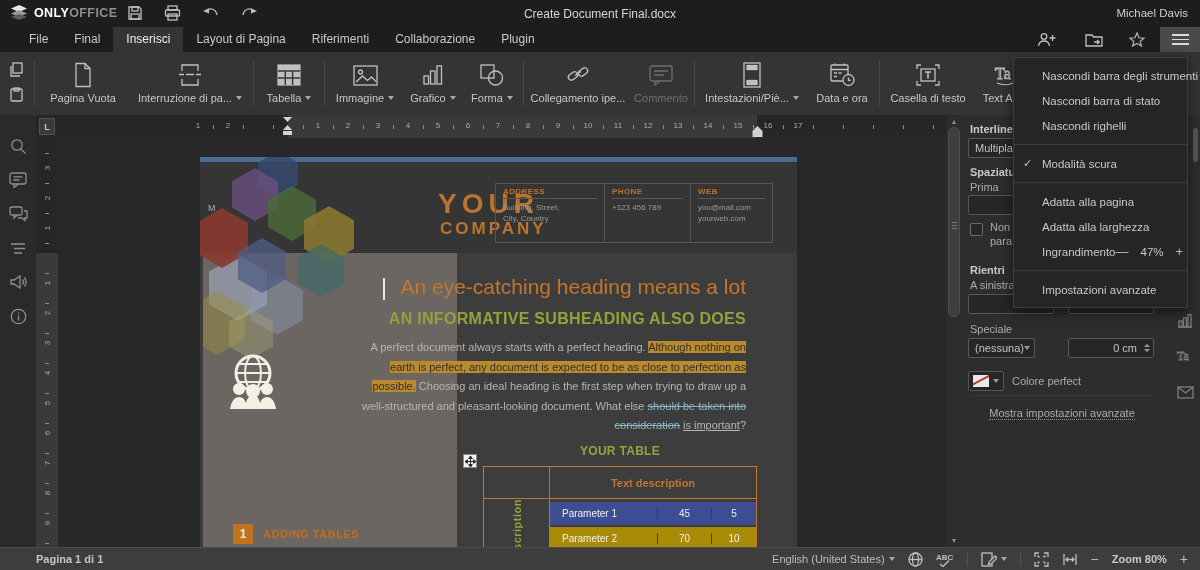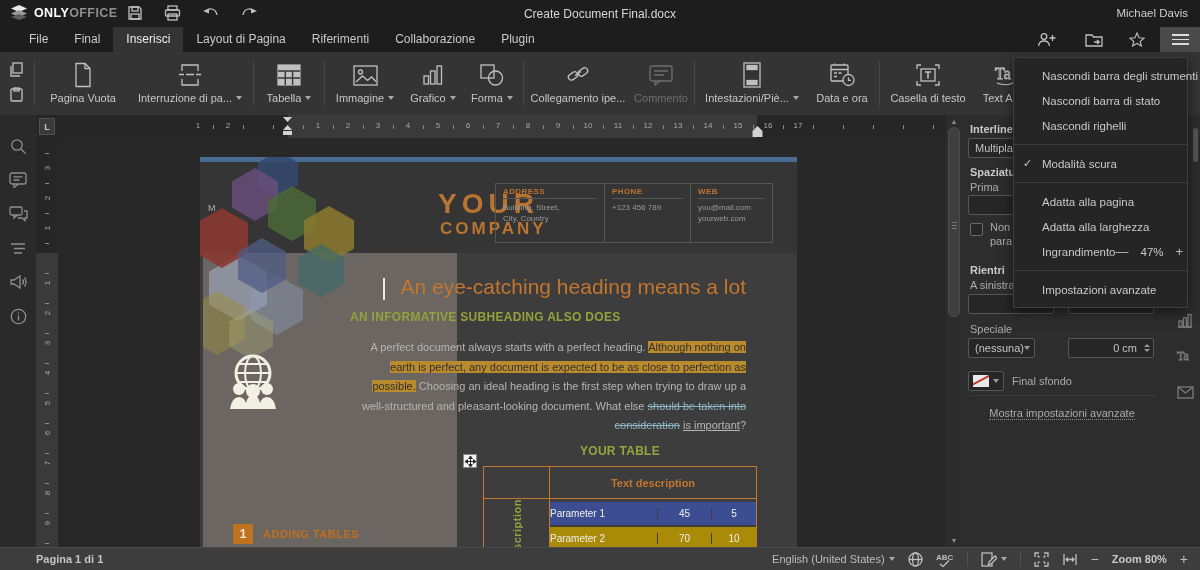--- a/index.html
+++ b/index.html
@@ -72,41 +72,41 @@
   .co-name1 { position:absolute; left:238px; top:31px; font-size:28px; font-weight:bold; letter-spacing:5px; color:#b9742f; }
   .co-name2 { position:absolute; left:240px; top:62px; font-size:17px; font-weight:bold; letter-spacing:3px; color:#b9742f; }
   .info-box { position:absolute; left:295px; top:26px; width:278px; height:60px; border:1px solid #565656; display:flex; }
   .info-col { border-left:1px solid #565656; padding:3px 7px 0 7px; }
   .info-col:first-child { border-left:none; }
   .info-lab { font-size:8px; font-weight:bold; color:#b9742f; letter-spacing:.4px; padding-bottom:2px; border-bottom:1px solid #565656; }
   .info-val { font-size:8px; color:#9a9a9a; line-height:11px; padding-top:3px; }
 
   .doc-heading { position:absolute; left:150px; top:118px; width:396px; text-align:right; font-size:21px; color:#c4752e; white-space:nowrap; }
   .caret-bar { position:absolute; left:183px; top:121px; width:1.5px; height:22px; background:#e9e9e9; }
-  .doc-subheading { position:absolute; left:150px; top:153px; width:396px; font-size:12px; font-weight:bold; color:#93a23b; letter-spacing:.3px; }
+  .doc-subheading { position:absolute; left:150px; top:153px; width:396px; text-align:right; font-size:16px; font-weight:bold; color:#93a23b; letter-spacing:.3px; }
   .doc-body { position:absolute; left:152px; top:181px; width:394px; text-align:right; font-size:11px; line-height:19.5px; color:#b5b5b5; }
   .seg-highlight { background:#b98a2e; color:#35302a; }
   .seg-strike { color:#8cb6c2; text-decoration:line-through; }
   .seg-insert { text-decoration:underline; }
 
   .num-box { position:absolute; left:30px; top:271px; width:20px; height:20px; background:#c0731f; color:#f4e9dc; font-size:12px; font-weight:bold; display:flex; align-items:center; justify-content:center; }
   .sec-title { position:absolute; left:60px; top:275px; font-size:11px; font-weight:bold; letter-spacing:.5px; color:#c06f1d; }
 
   .tbl-heading { position:absolute; left:283px; top:287px; width:274px; text-align:center; font-size:12px; font-weight:bold; color:#95a43e; letter-spacing:.3px; }
   .move-handle { position:absolute; left:263px; top:297px; width:14px; height:14px; background:#f2f2f2; border:1px solid #8a8a8a; display:flex; align-items:center; justify-content:center; cursor:move; }
   .doc-table { position:absolute; left:283px; top:309px; width:274px; border:1px solid #c4752e; }
   .dt-headrow { display:flex; border-bottom:1px solid #c4752e; }
   .dt-corner { width:66px; border-right:1px solid #c4752e; }
   .dt-headcell { width:206px; height:31px; display:flex; align-items:center; justify-content:center; font-size:11px; font-weight:bold; color:#c4752e; }
   .dt-bodywrap { display:flex; }
   .dt-side { width:66px; border-right:1px solid #c4752e; display:flex; align-items:center; justify-content:center; }
   .dt-side span { writing-mode:vertical-rl; transform:rotate(180deg); font-size:11px; font-weight:bold; color:#95a43e; letter-spacing:.5px; white-space:nowrap; }
   .dt-rows { width:206px; padding:3px 0 0 0; }
   .t-row { display:flex; height:23px; margin-bottom:2px; align-items:center; font-size:10px; color:#efefef; }
-  .t-name { width:108px; padding-left:0; border-right:1px solid #3d3d3d; }
+  .t-name { width:108px; padding-left:12px; border-right:1px solid #3d3d3d; }
   .t-v1 { width:54px; text-align:center; border-right:1px solid #3d3d3d; }
   .t-v2 { width:44px; text-align:center; }
 
   
   #dscroll { left:946px; top:115px; width:16px; height:432px; background:#2c2c2c; }
   .sc-btn { position:absolute; left:0; width:16px; height:13px; display:flex; align-items:center; justify-content:center; font-size:7px; color:#8d8d8d; cursor:pointer; }
   .sc-thumb { position:absolute; left:2px; top:12px; width:12px; height:190px; background:#3f3f3f; border:1px solid #4d4d4d; border-radius:6px; cursor:grab; }
   .sc-grip { position:absolute; left:3px; top:92px; width:5px; height:9px;
     background:repeating-linear-gradient(0deg,#767676 0 1px,transparent 1px 3px); }
 
@@ -682,21 +682,21 @@
       <span class="sv">0 cm</span>
       <span class="spin-arr">
           <i class="tri-up"></i>
           <i class="tri-dn"></i>
         </span>
     </div>
     <div class="color-btn" style="left:6px; top:256px;">
       <span class="swatch"></span>
       <i style="width:0;height:0;border-top:4px solid #9a9a9a;border-left:3.5px solid transparent;border-right:3.5px solid transparent;"></i>
     </div>
-    <div class="rp-sub" style="left:50px; top:260px;">Final sfondo</div>
+    <div class="rp-sub" style="left:50px; top:260px;">Colore perfect</div>
     <div class="rp-hr"></div>
     <div class="rp-link"><span>Mostra impostazioni avanzate</span></div>
 
     <div class="rstrip-ico" style="top:194px;">
       <svg class="line" width="16" height="15" viewBox="0 0 16 15">
           <path d="M1 14 h14"></path>
           <rect x="2" y="8" width="3" height="6"></rect>
           <rect x="6.5" y="5" width="3" height="9"></rect>
           <rect x="11" y="1.5" width="3" height="12.5"></rect>
         </svg>

